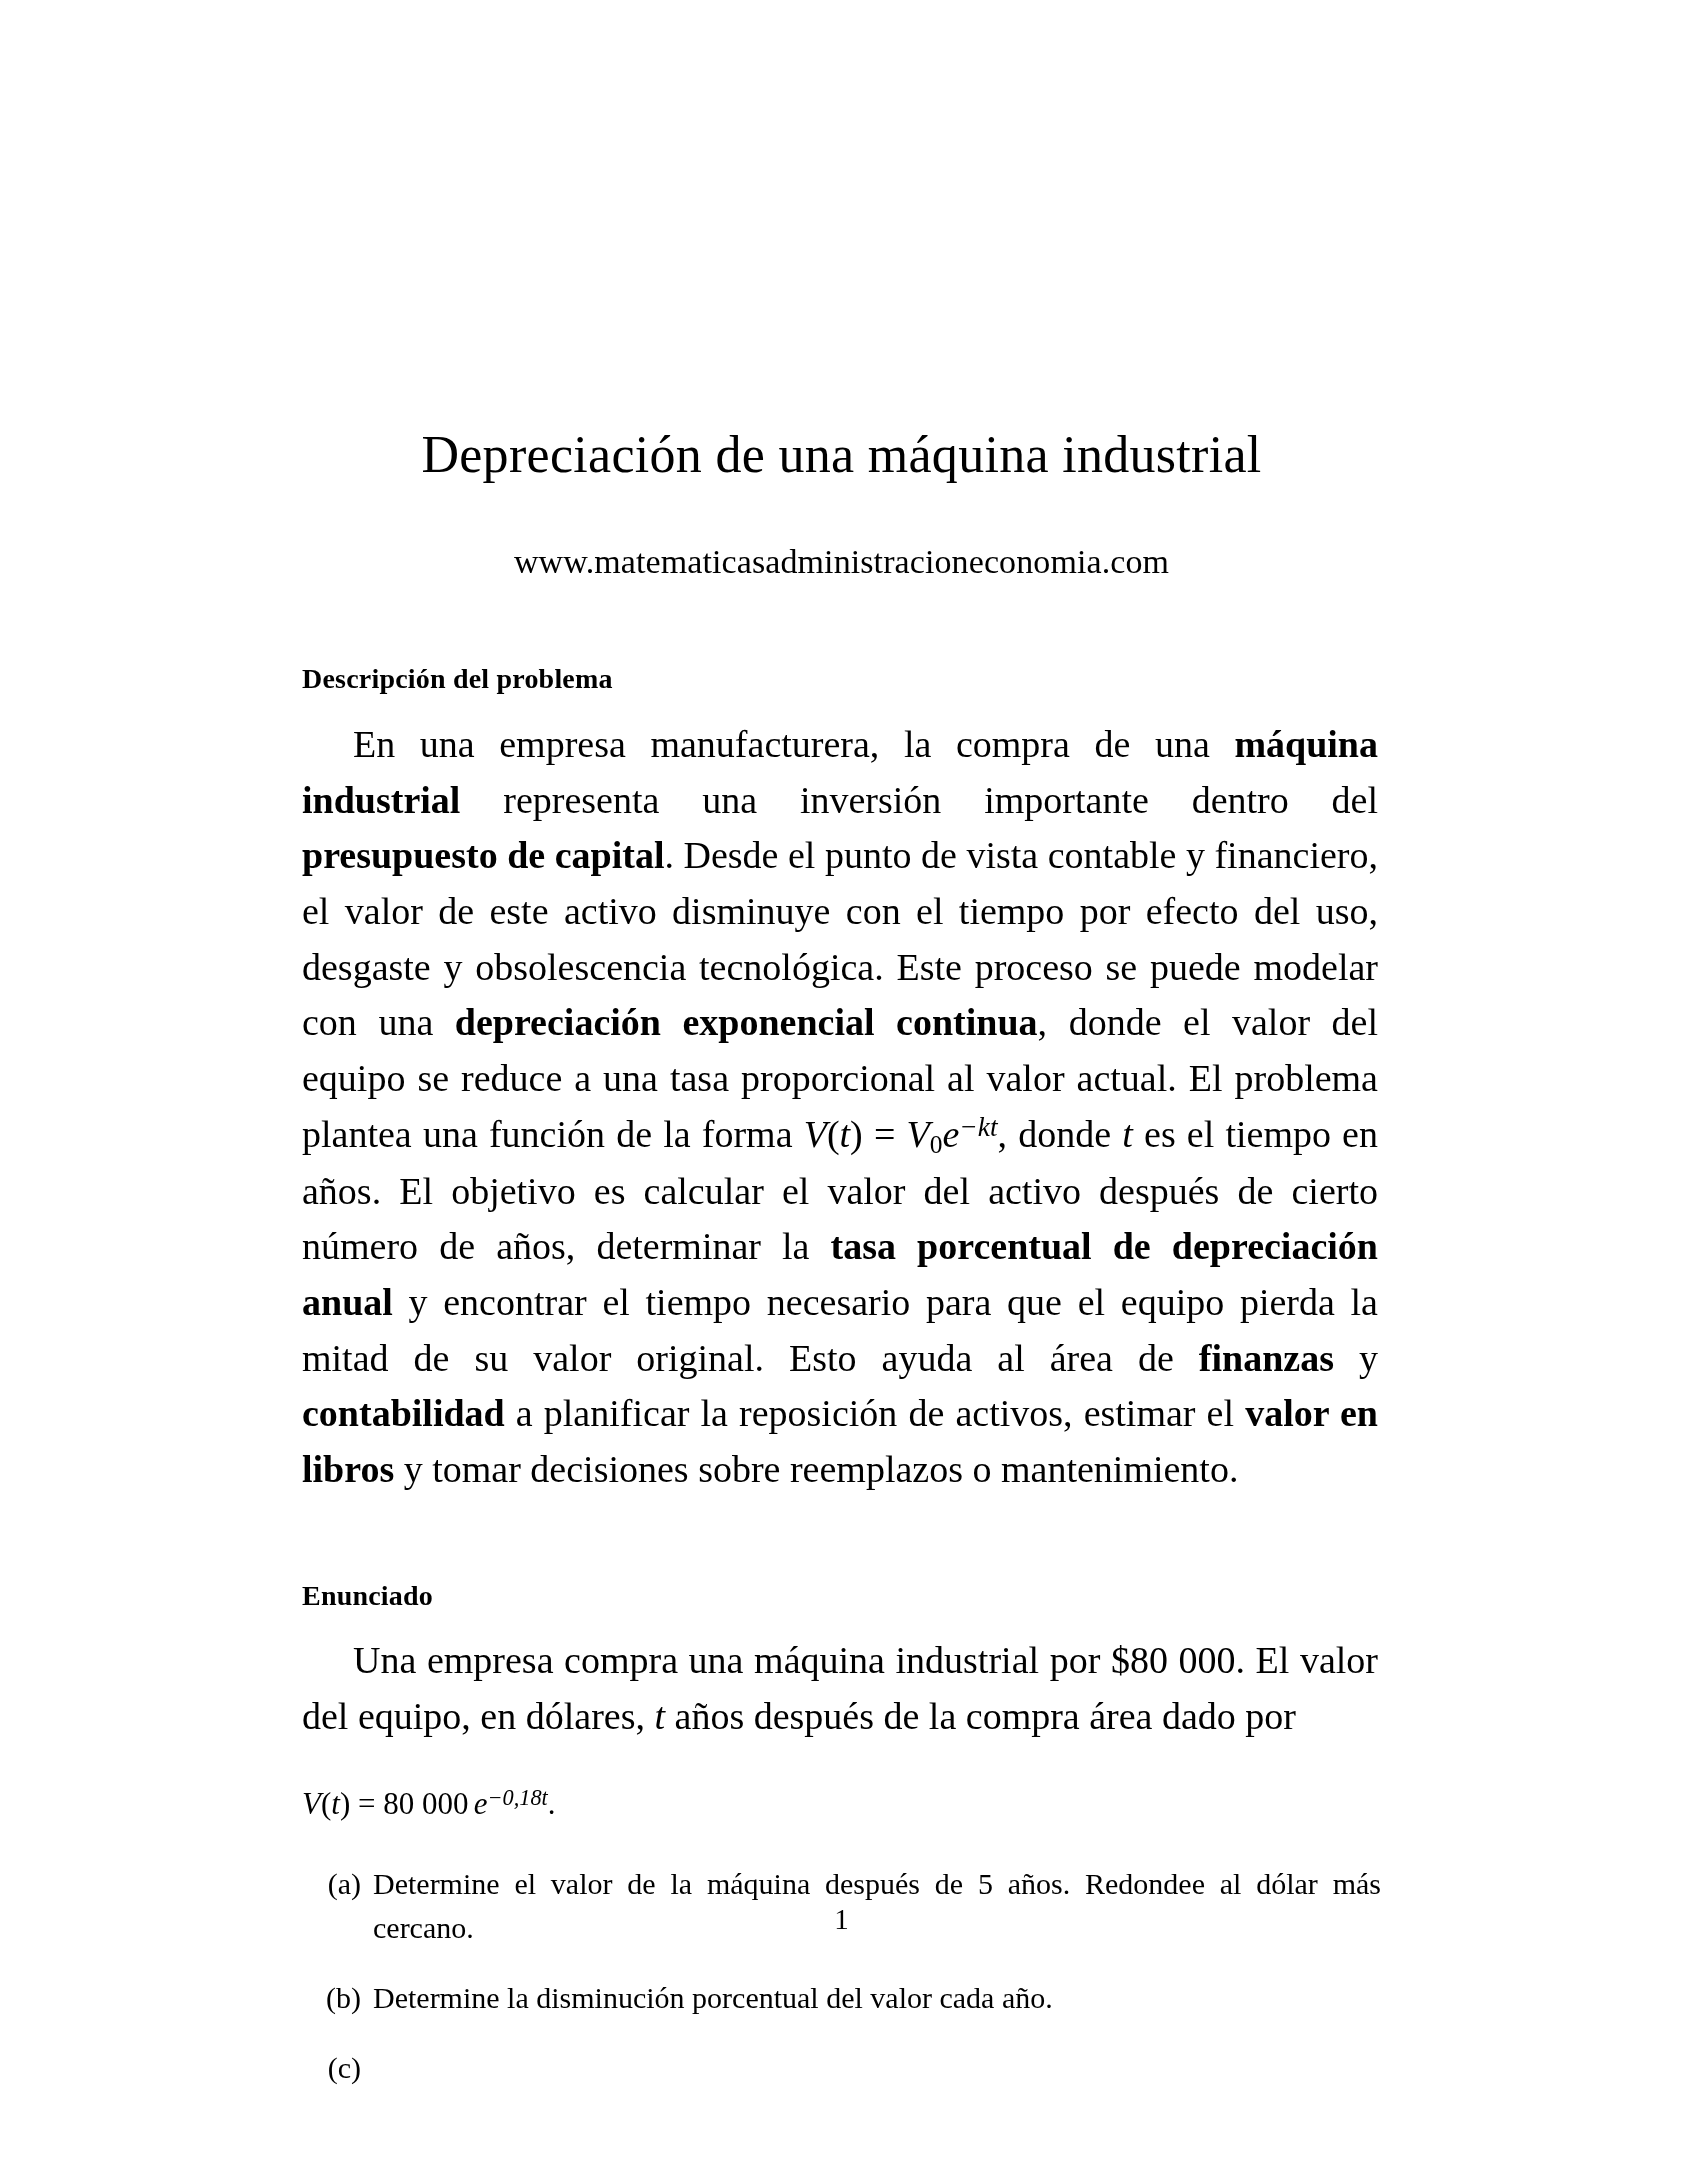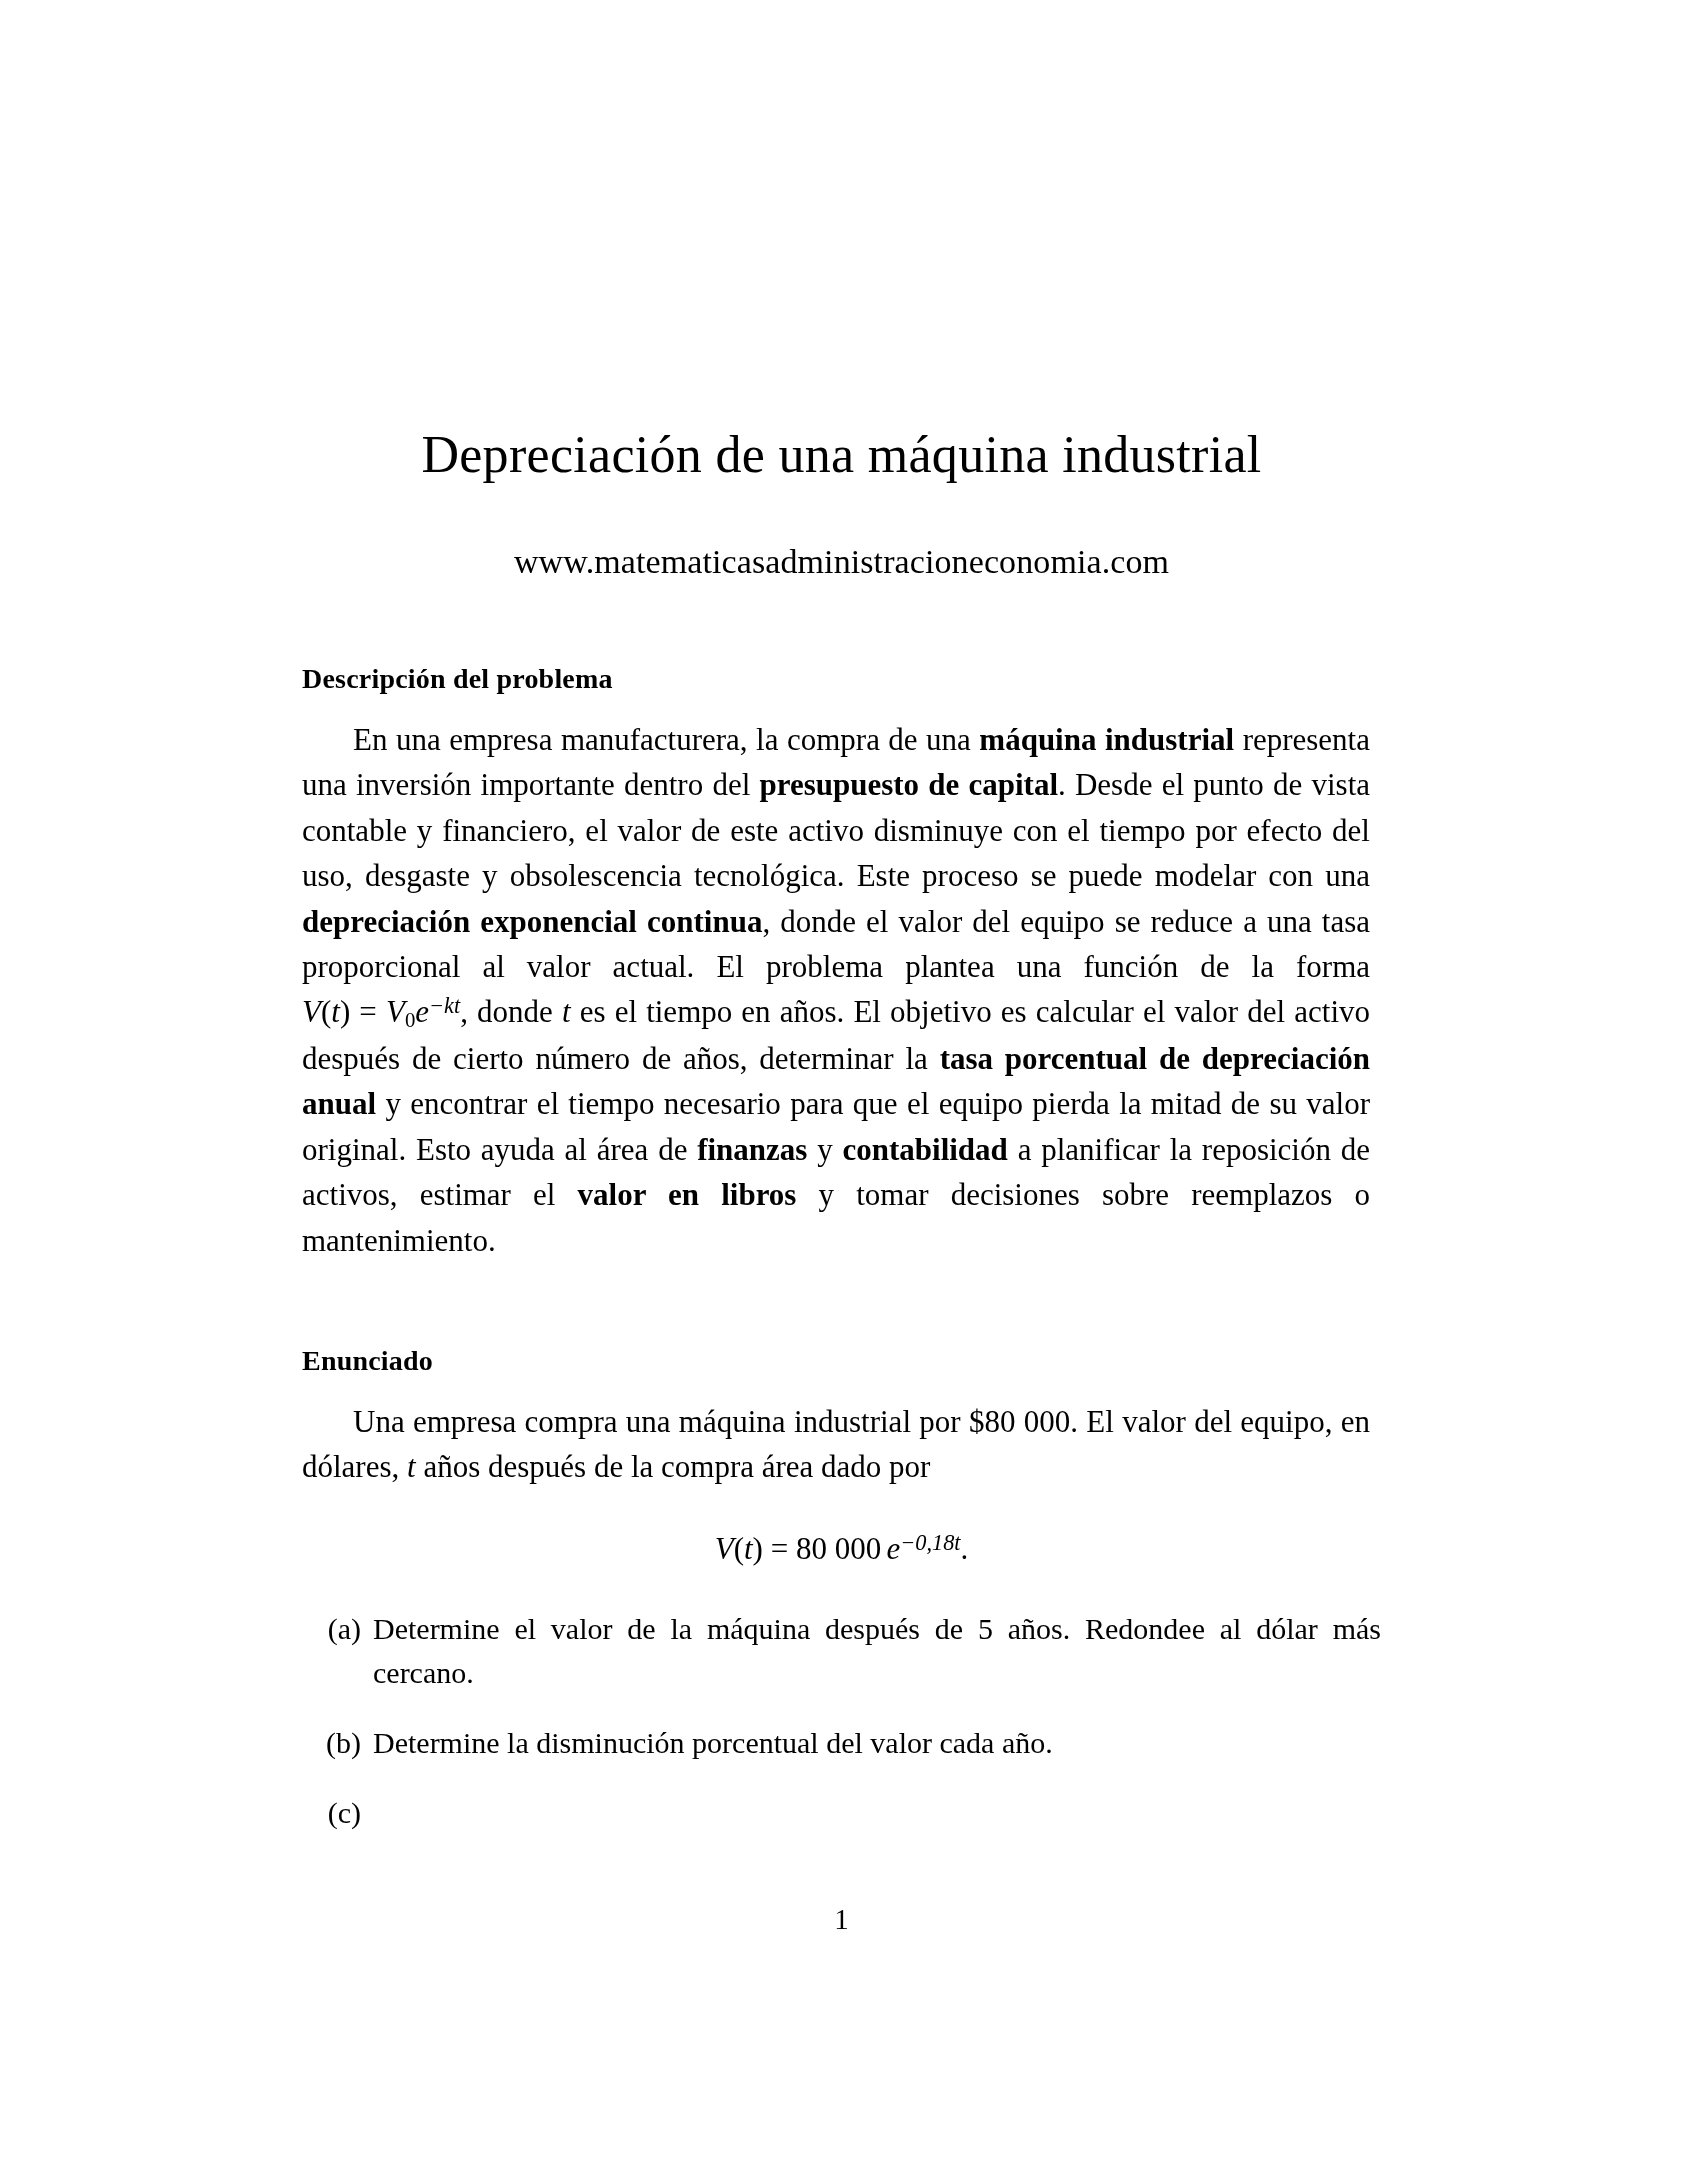--- a/index.html
+++ b/index.html
@@ -51,25 +51,25 @@
 
   h2.section {
     font-size: 28px;
     font-weight: bold;
     margin: 83px 0 0 0;
     line-height: 1.1;
     letter-spacing: 0.2px;
   }
 
   p.body {
-    font-size: 31px;
+    font-size: 38px;
     line-height: 1.465;
     text-align: justify;
     text-justify: inter-word;
-    margin: 22px 11px 0 0;
+    margin: 22px 3px 0 0;
     text-indent: 51px;
     hyphens: none;
   }
 
   b { font-weight: bold; }
 
   
   .math {
     font-family: "Liberation Serif", "DejaVu Serif", serif;
     font-style: italic;
@@ -81,21 +81,20 @@
     vertical-align: -0.25em;
     font-style: normal;
   }
   .math sup {
     font-size: 0.72em;
     vertical-align: 0.42em;
   }
   .thin { display: inline-block; width: 0.17em; }
 
   .display-eq {
-    text-align: center;
     font-size: 31px;
     margin: 40px 0 0 0;
     white-space: nowrap;
   }
 
   ol.items {
     list-style: none;
     margin: 40px 0 0 0;
     padding: 0;
   }

